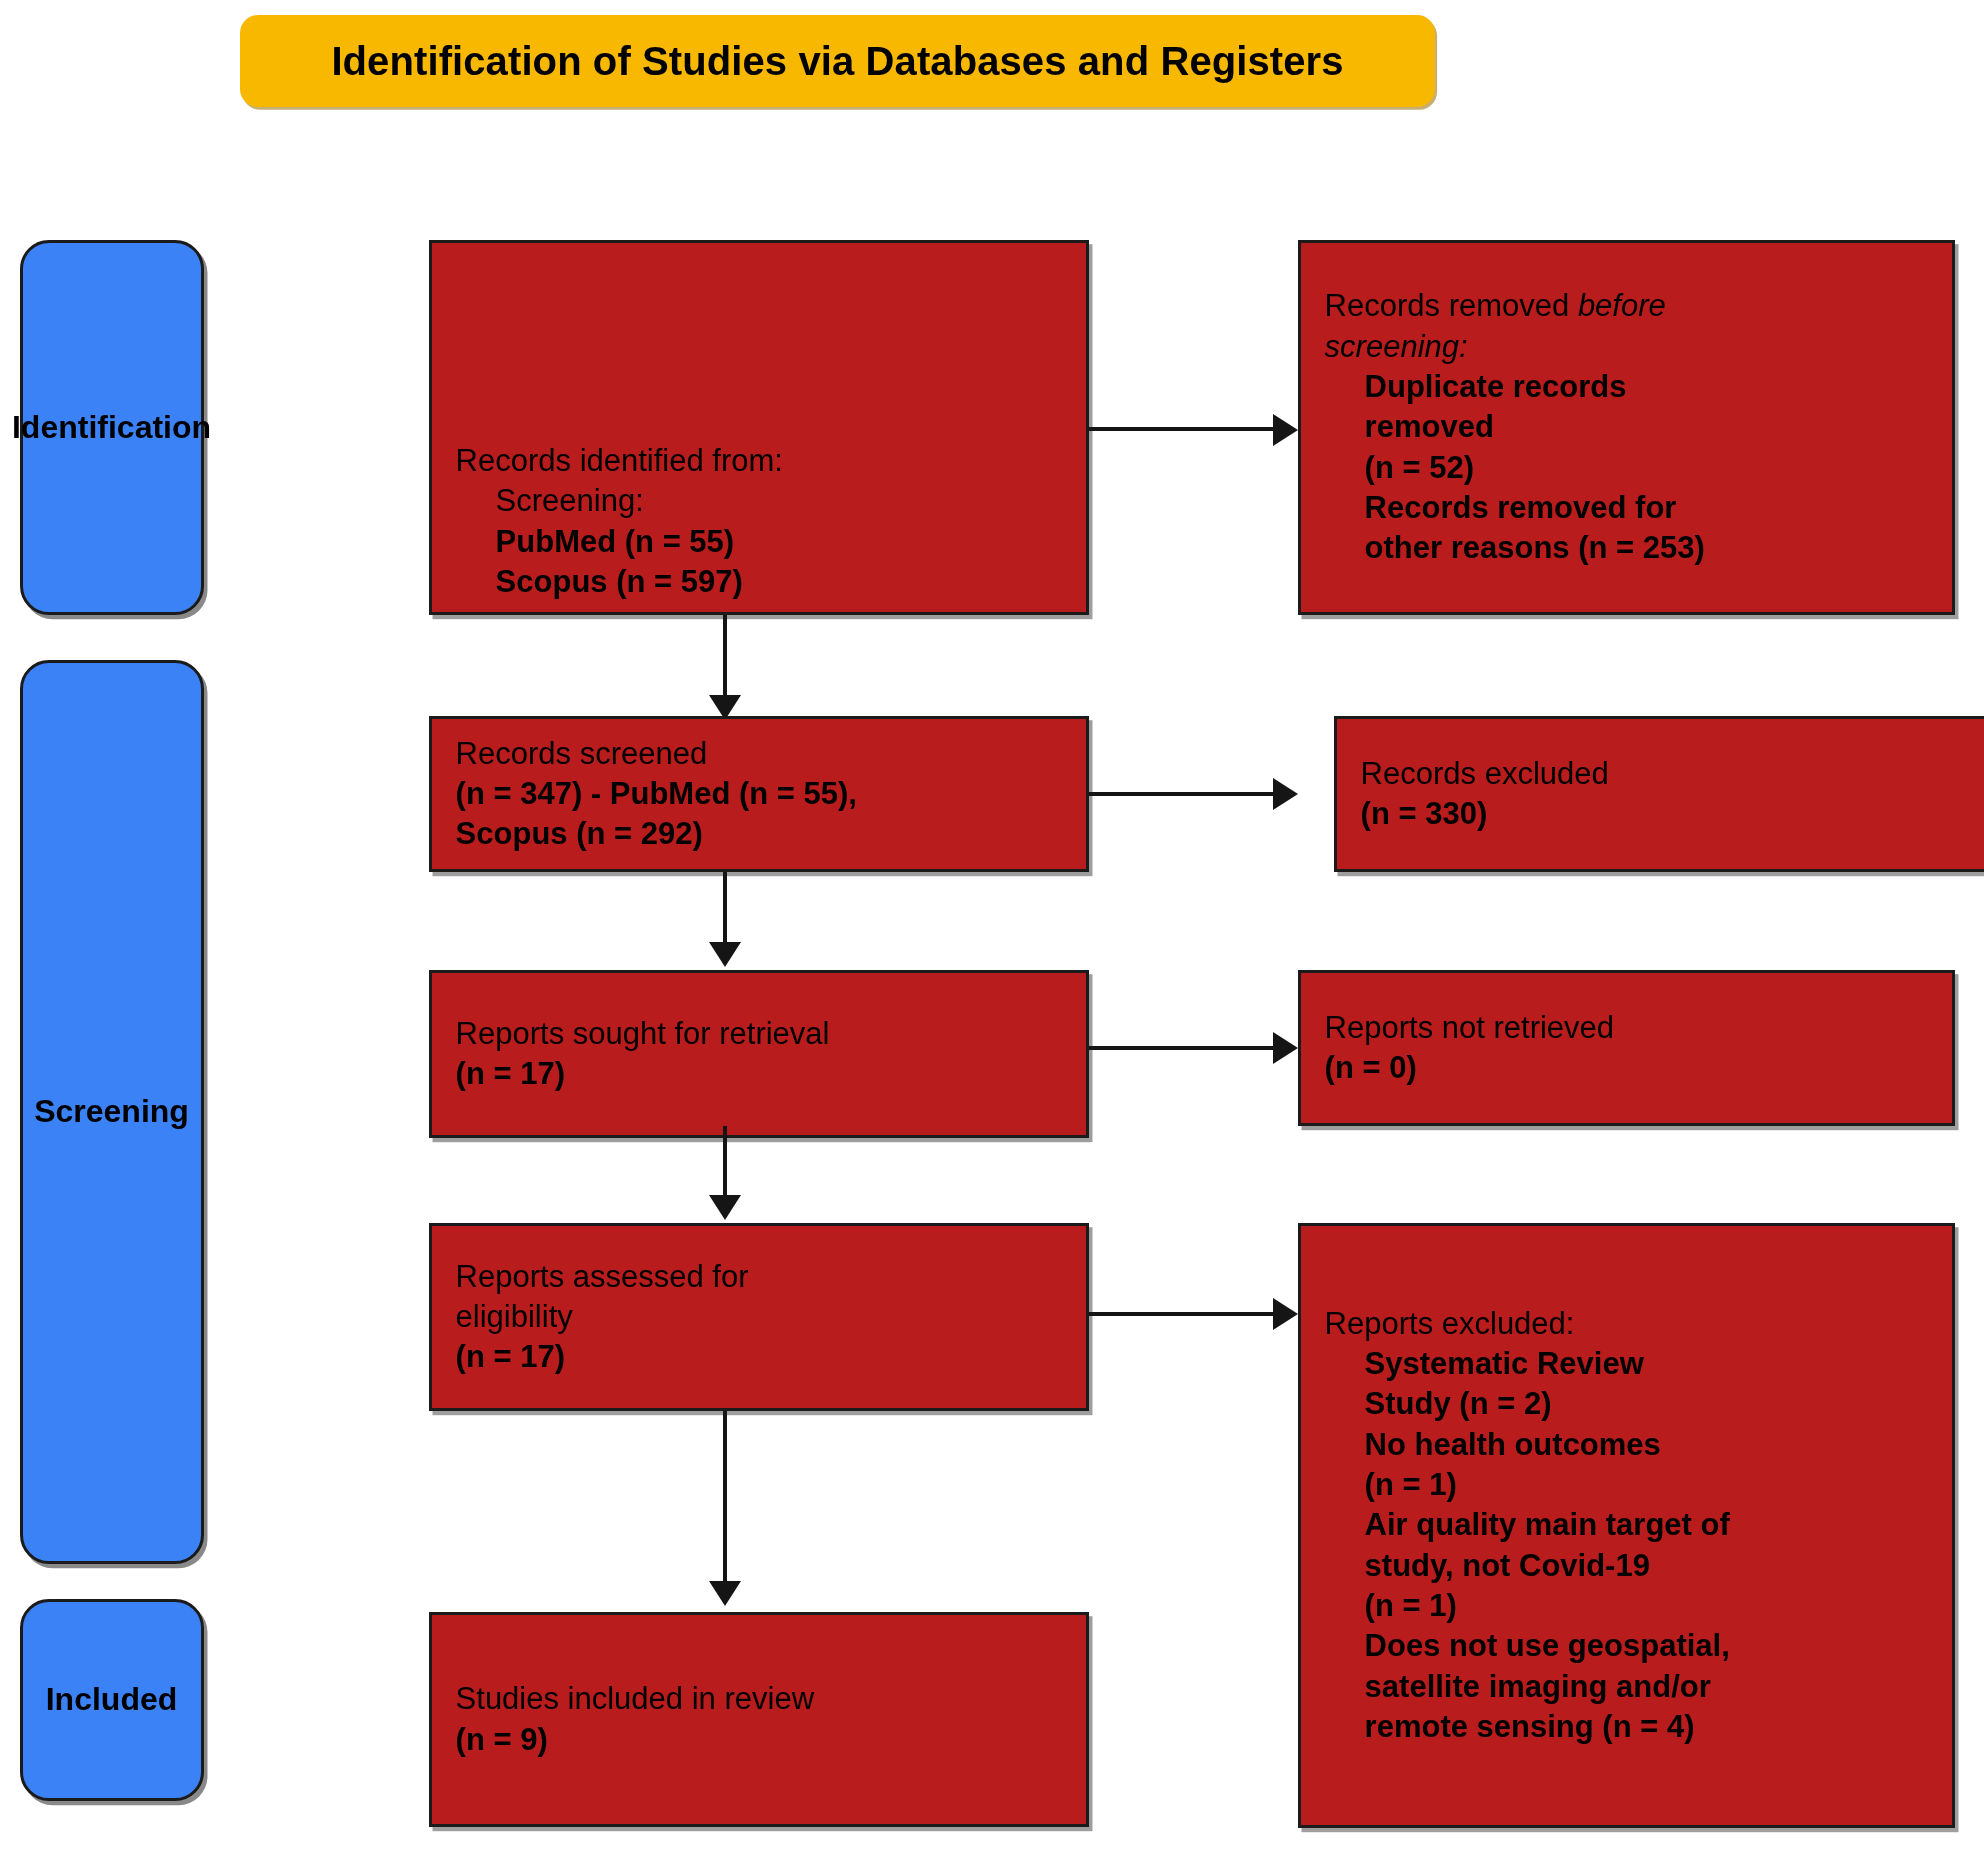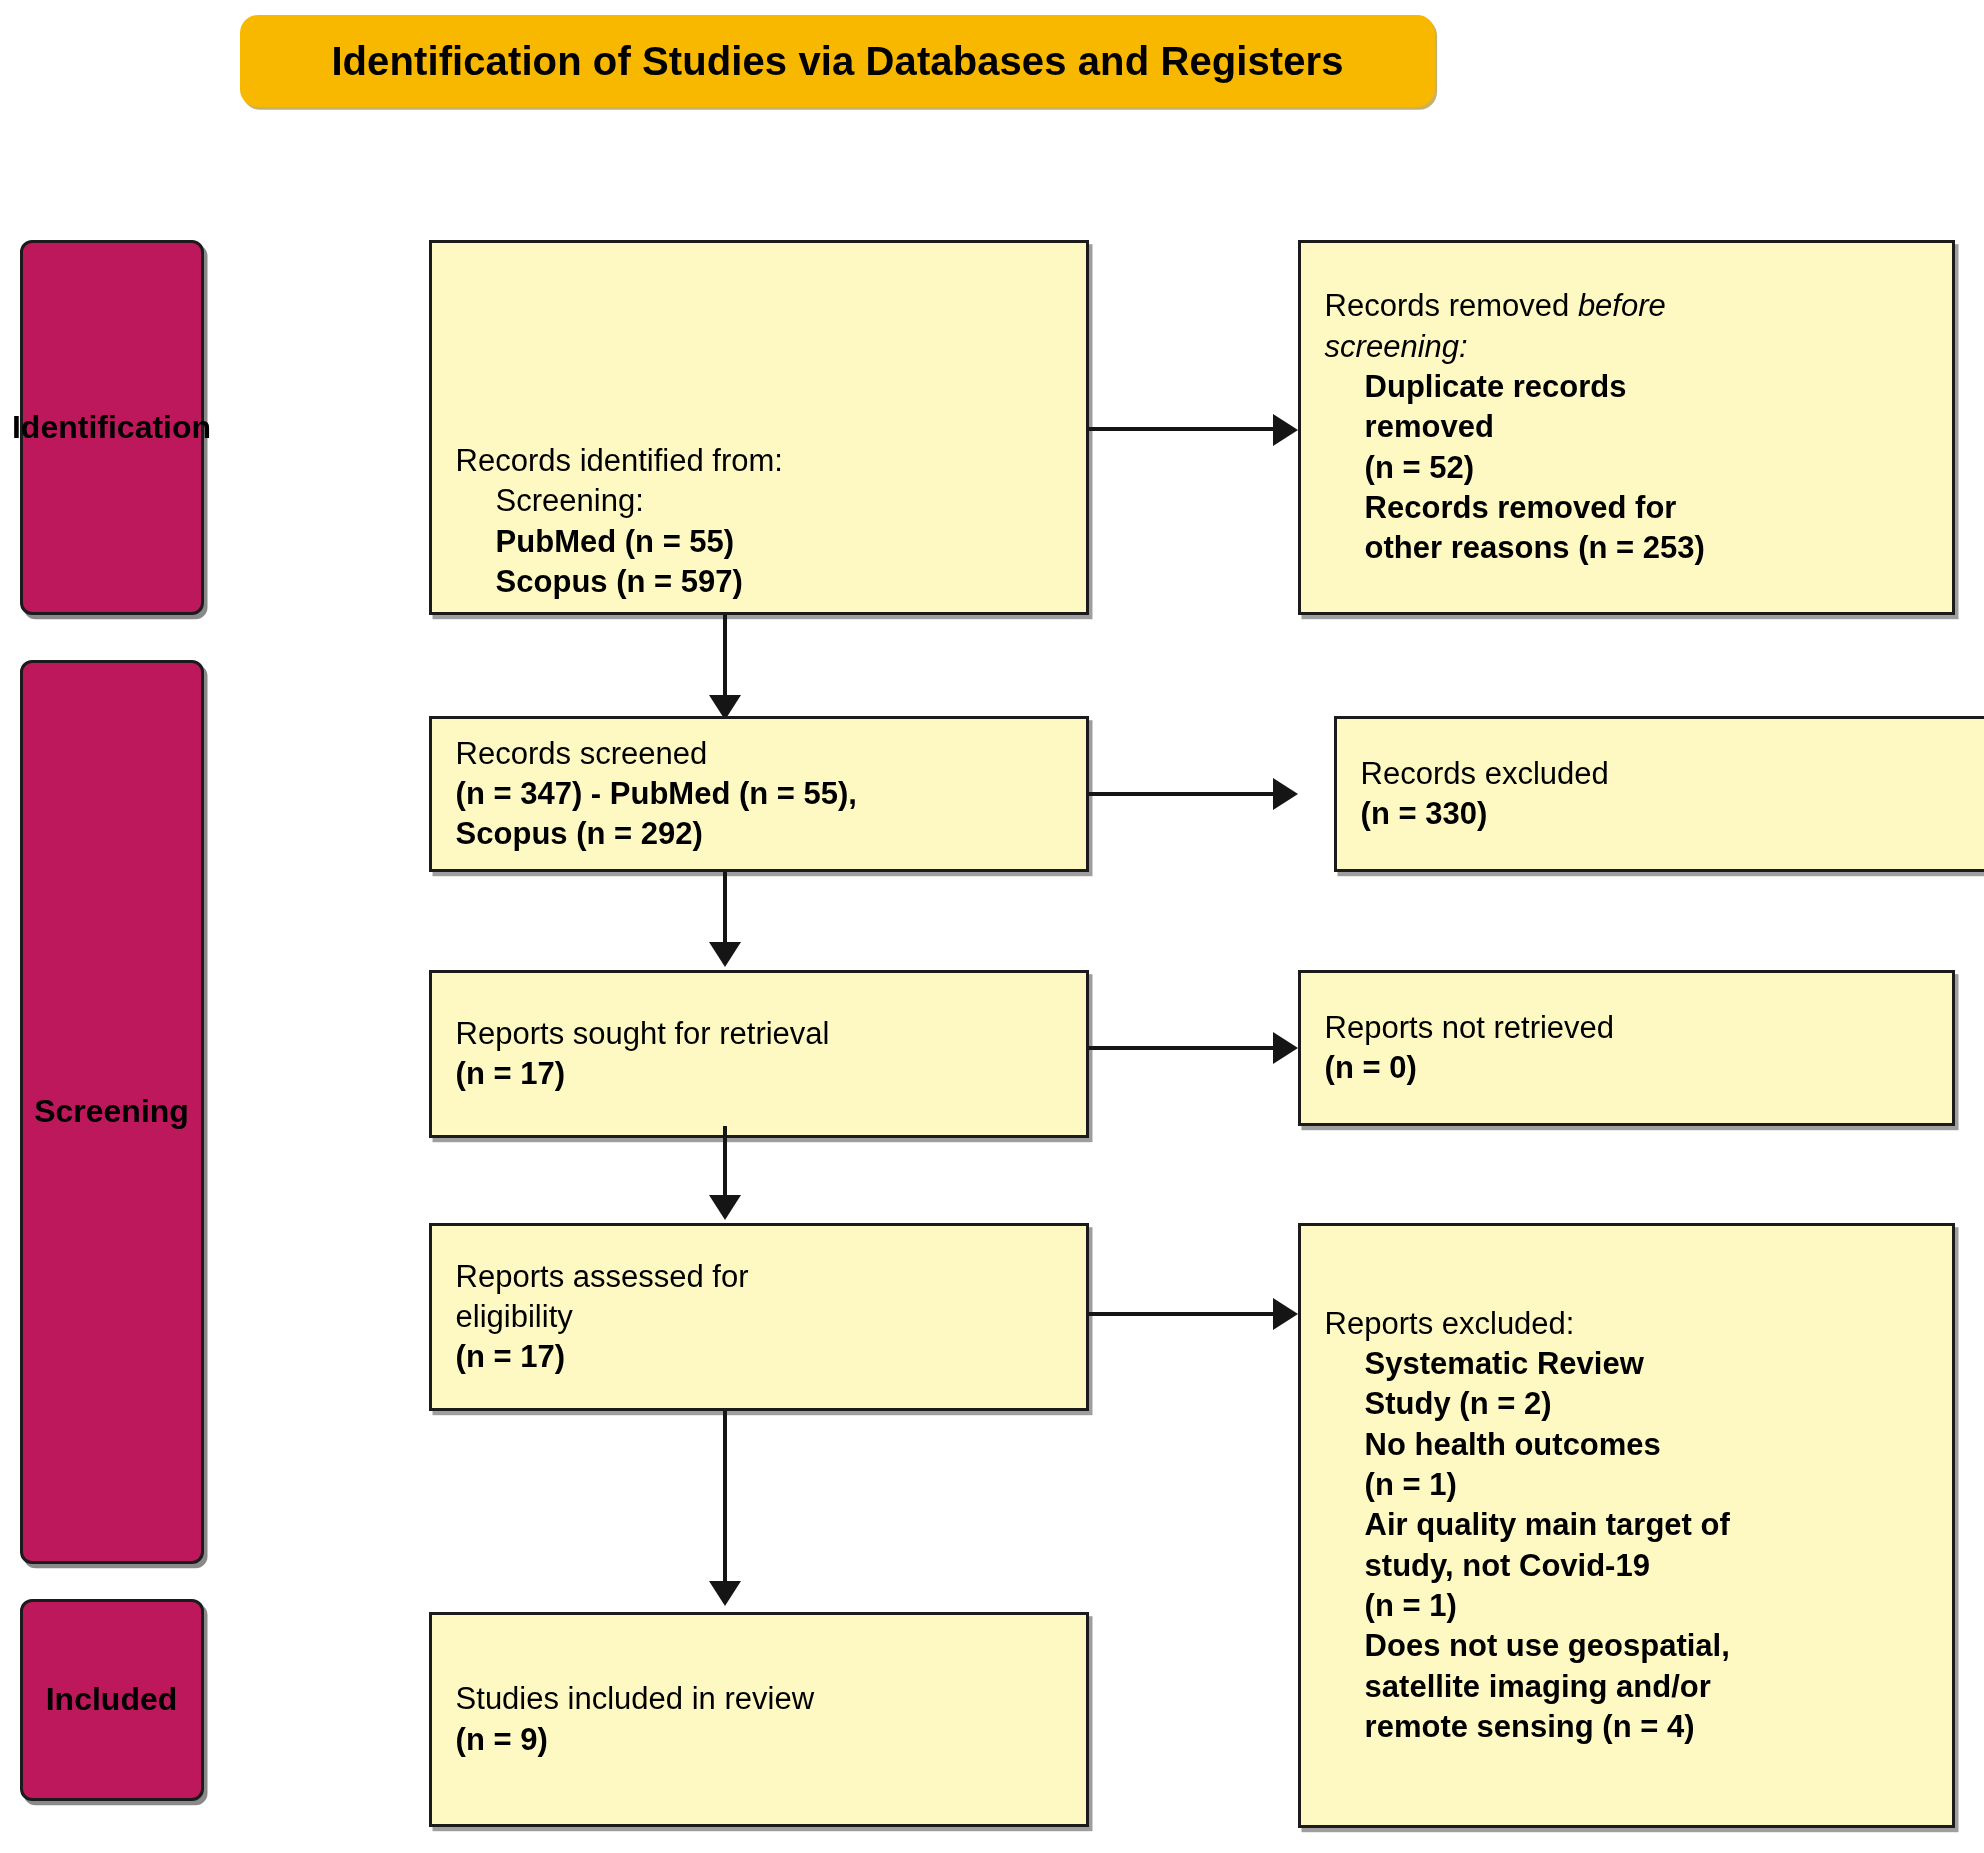--- a/index.html
+++ b/index.html
@@ -42,41 +42,41 @@
     font-weight: bold;
     color: #000000;
     letter-spacing: 0.1px;
     text-align: center;
     white-space: nowrap;
   }
 
   
   .stage {
     position: absolute;
-    background: #be185d;
+    background: #3b82f6;
     border: 3.5px solid #1b1b1b;
-    border-radius: 12px;
+    border-radius: 29px;
     box-shadow: 3.5px 4.2px 0 rgba(40,40,40,0.55);
     display: flex;
     align-items: center;
     justify-content: center;
     box-sizing: border-box;
   }
   .stage-label {
     font-size: 32px;
     font-weight: bold;
     color: #000000;
     text-align: center;
     line-height: 1.1;
   }
 
   
   .pbox {
     position: absolute;
-    background: #fef9c3;
+    background: #b91c1c;
     border: 3.5px solid #1b1b1b;
     box-shadow: 3.5px 4.2px 0 rgba(40,40,40,0.45);
     box-sizing: border-box;
     display: flex;
     flex-direction: column;
     justify-content: center;
     padding: 9.7px 23.6px;
   }
   .pbox-body {
     font-size: 31px;

